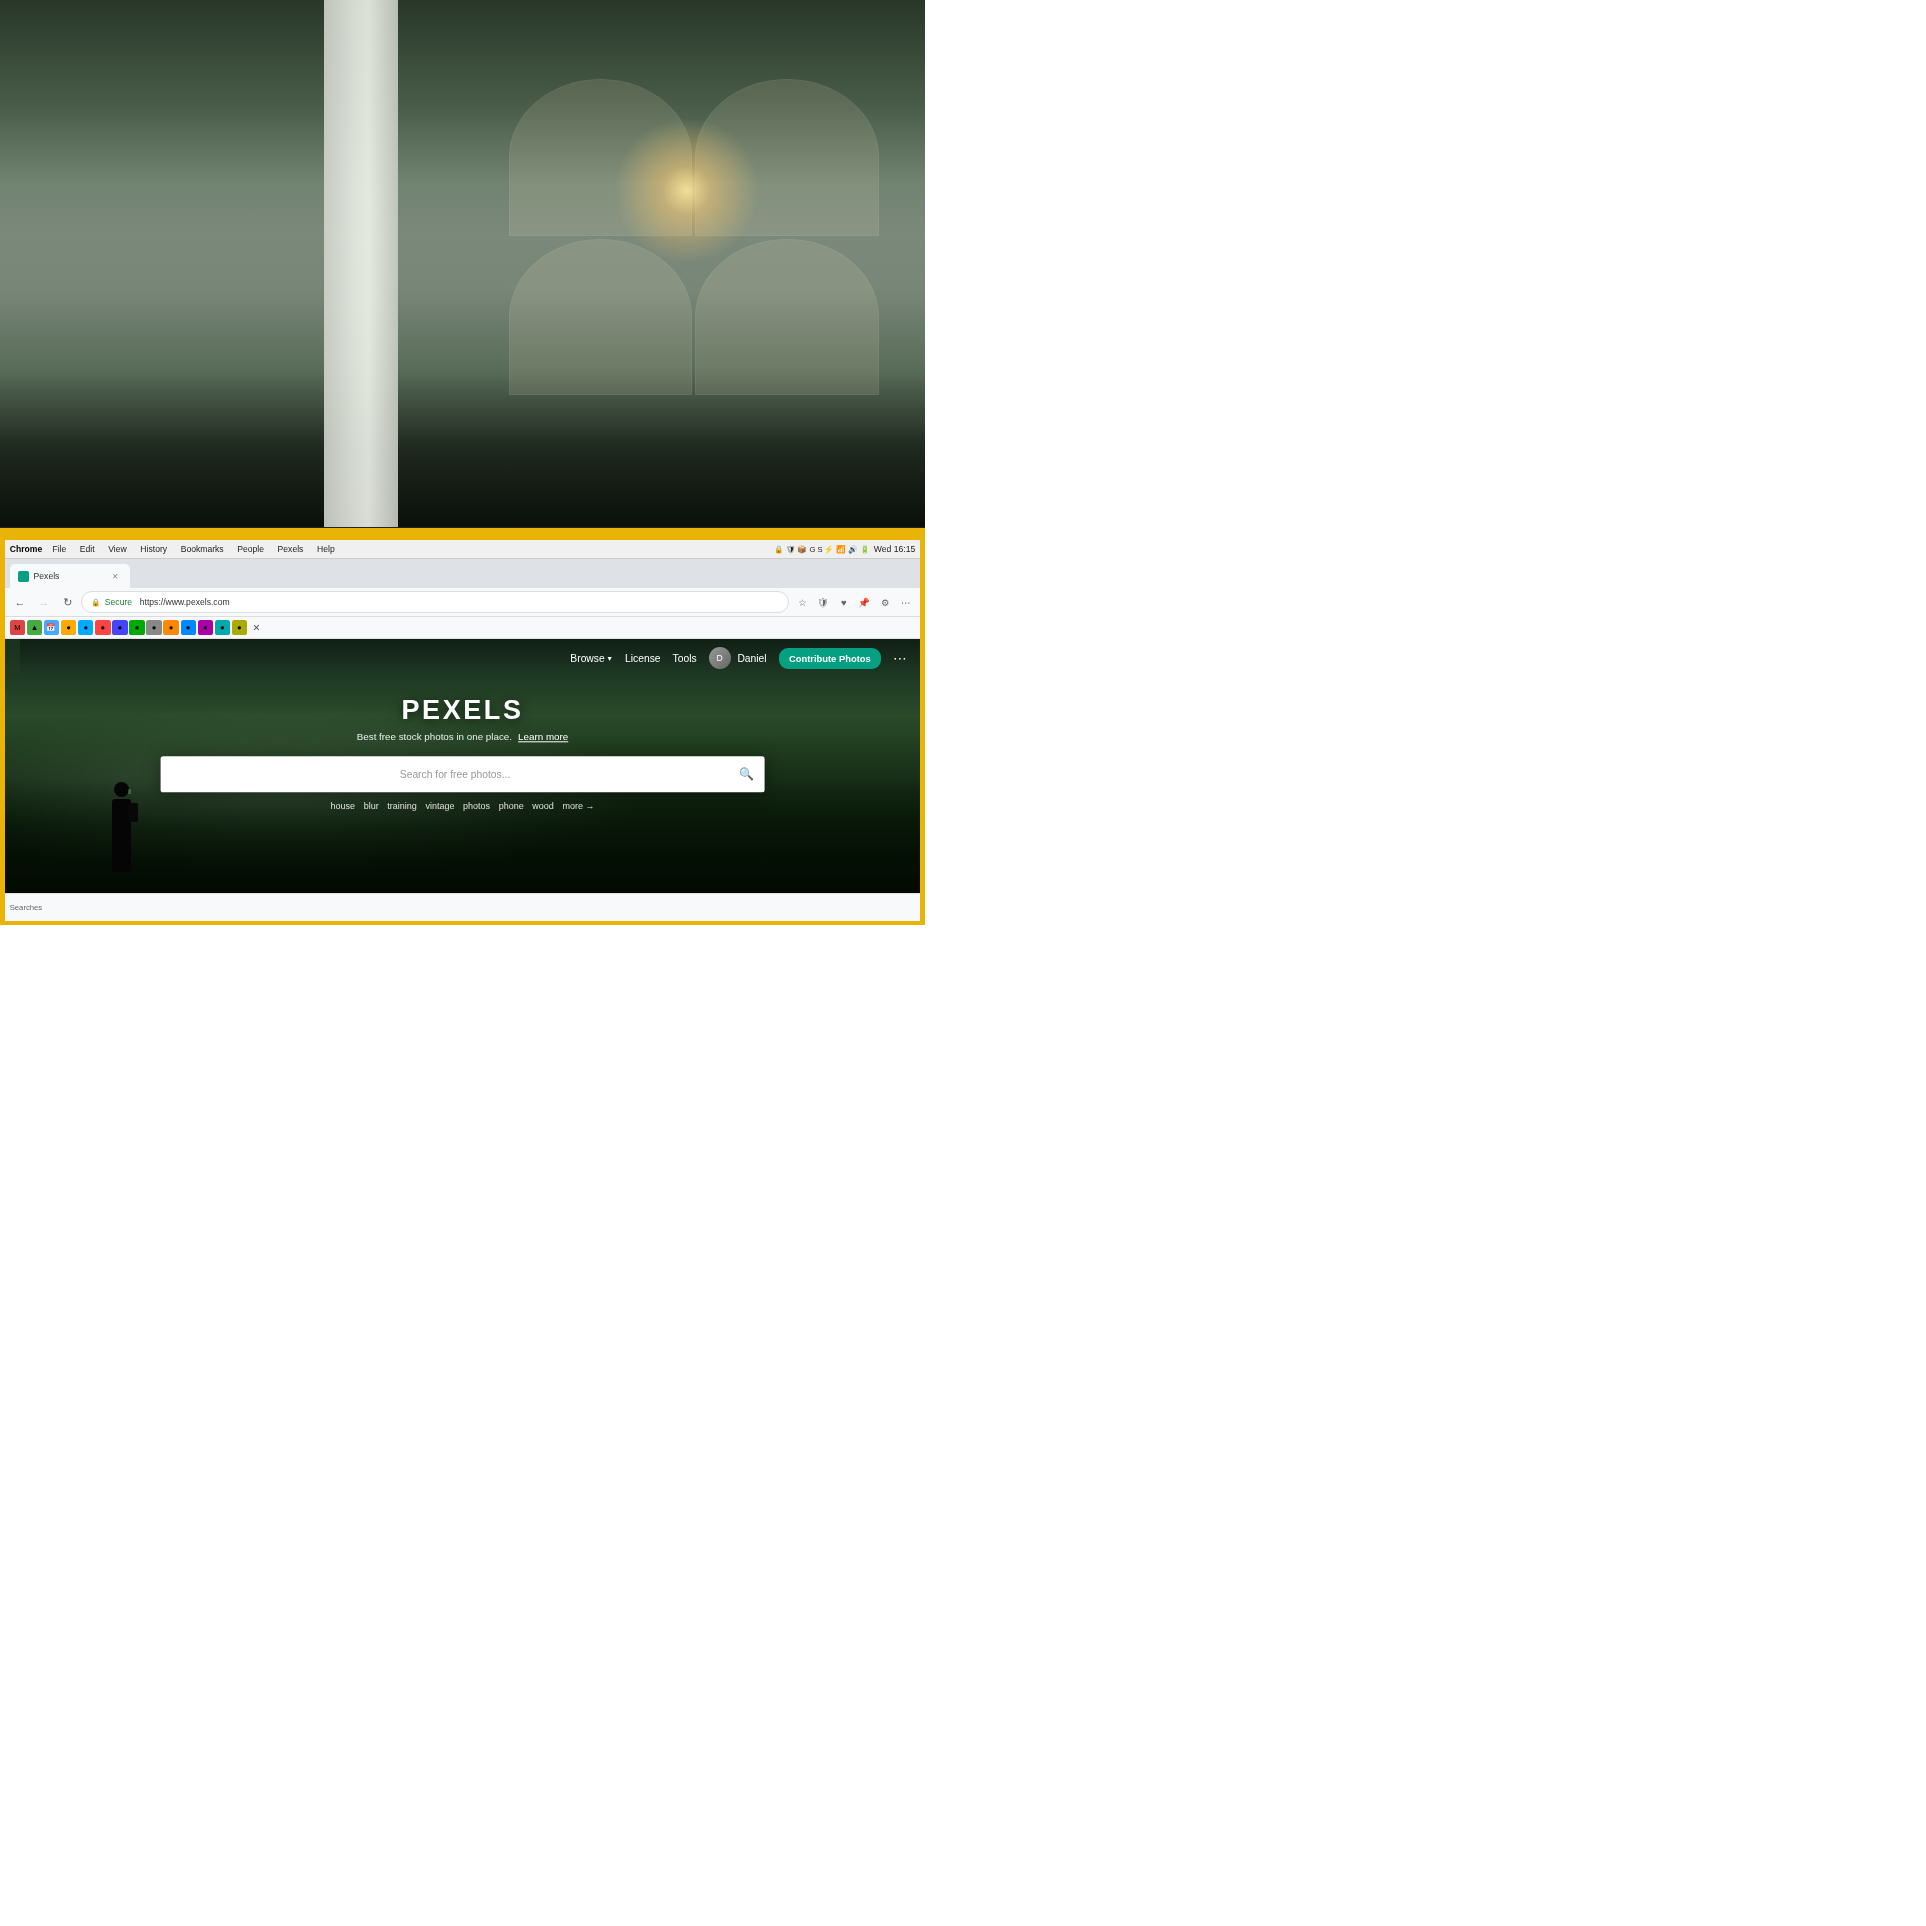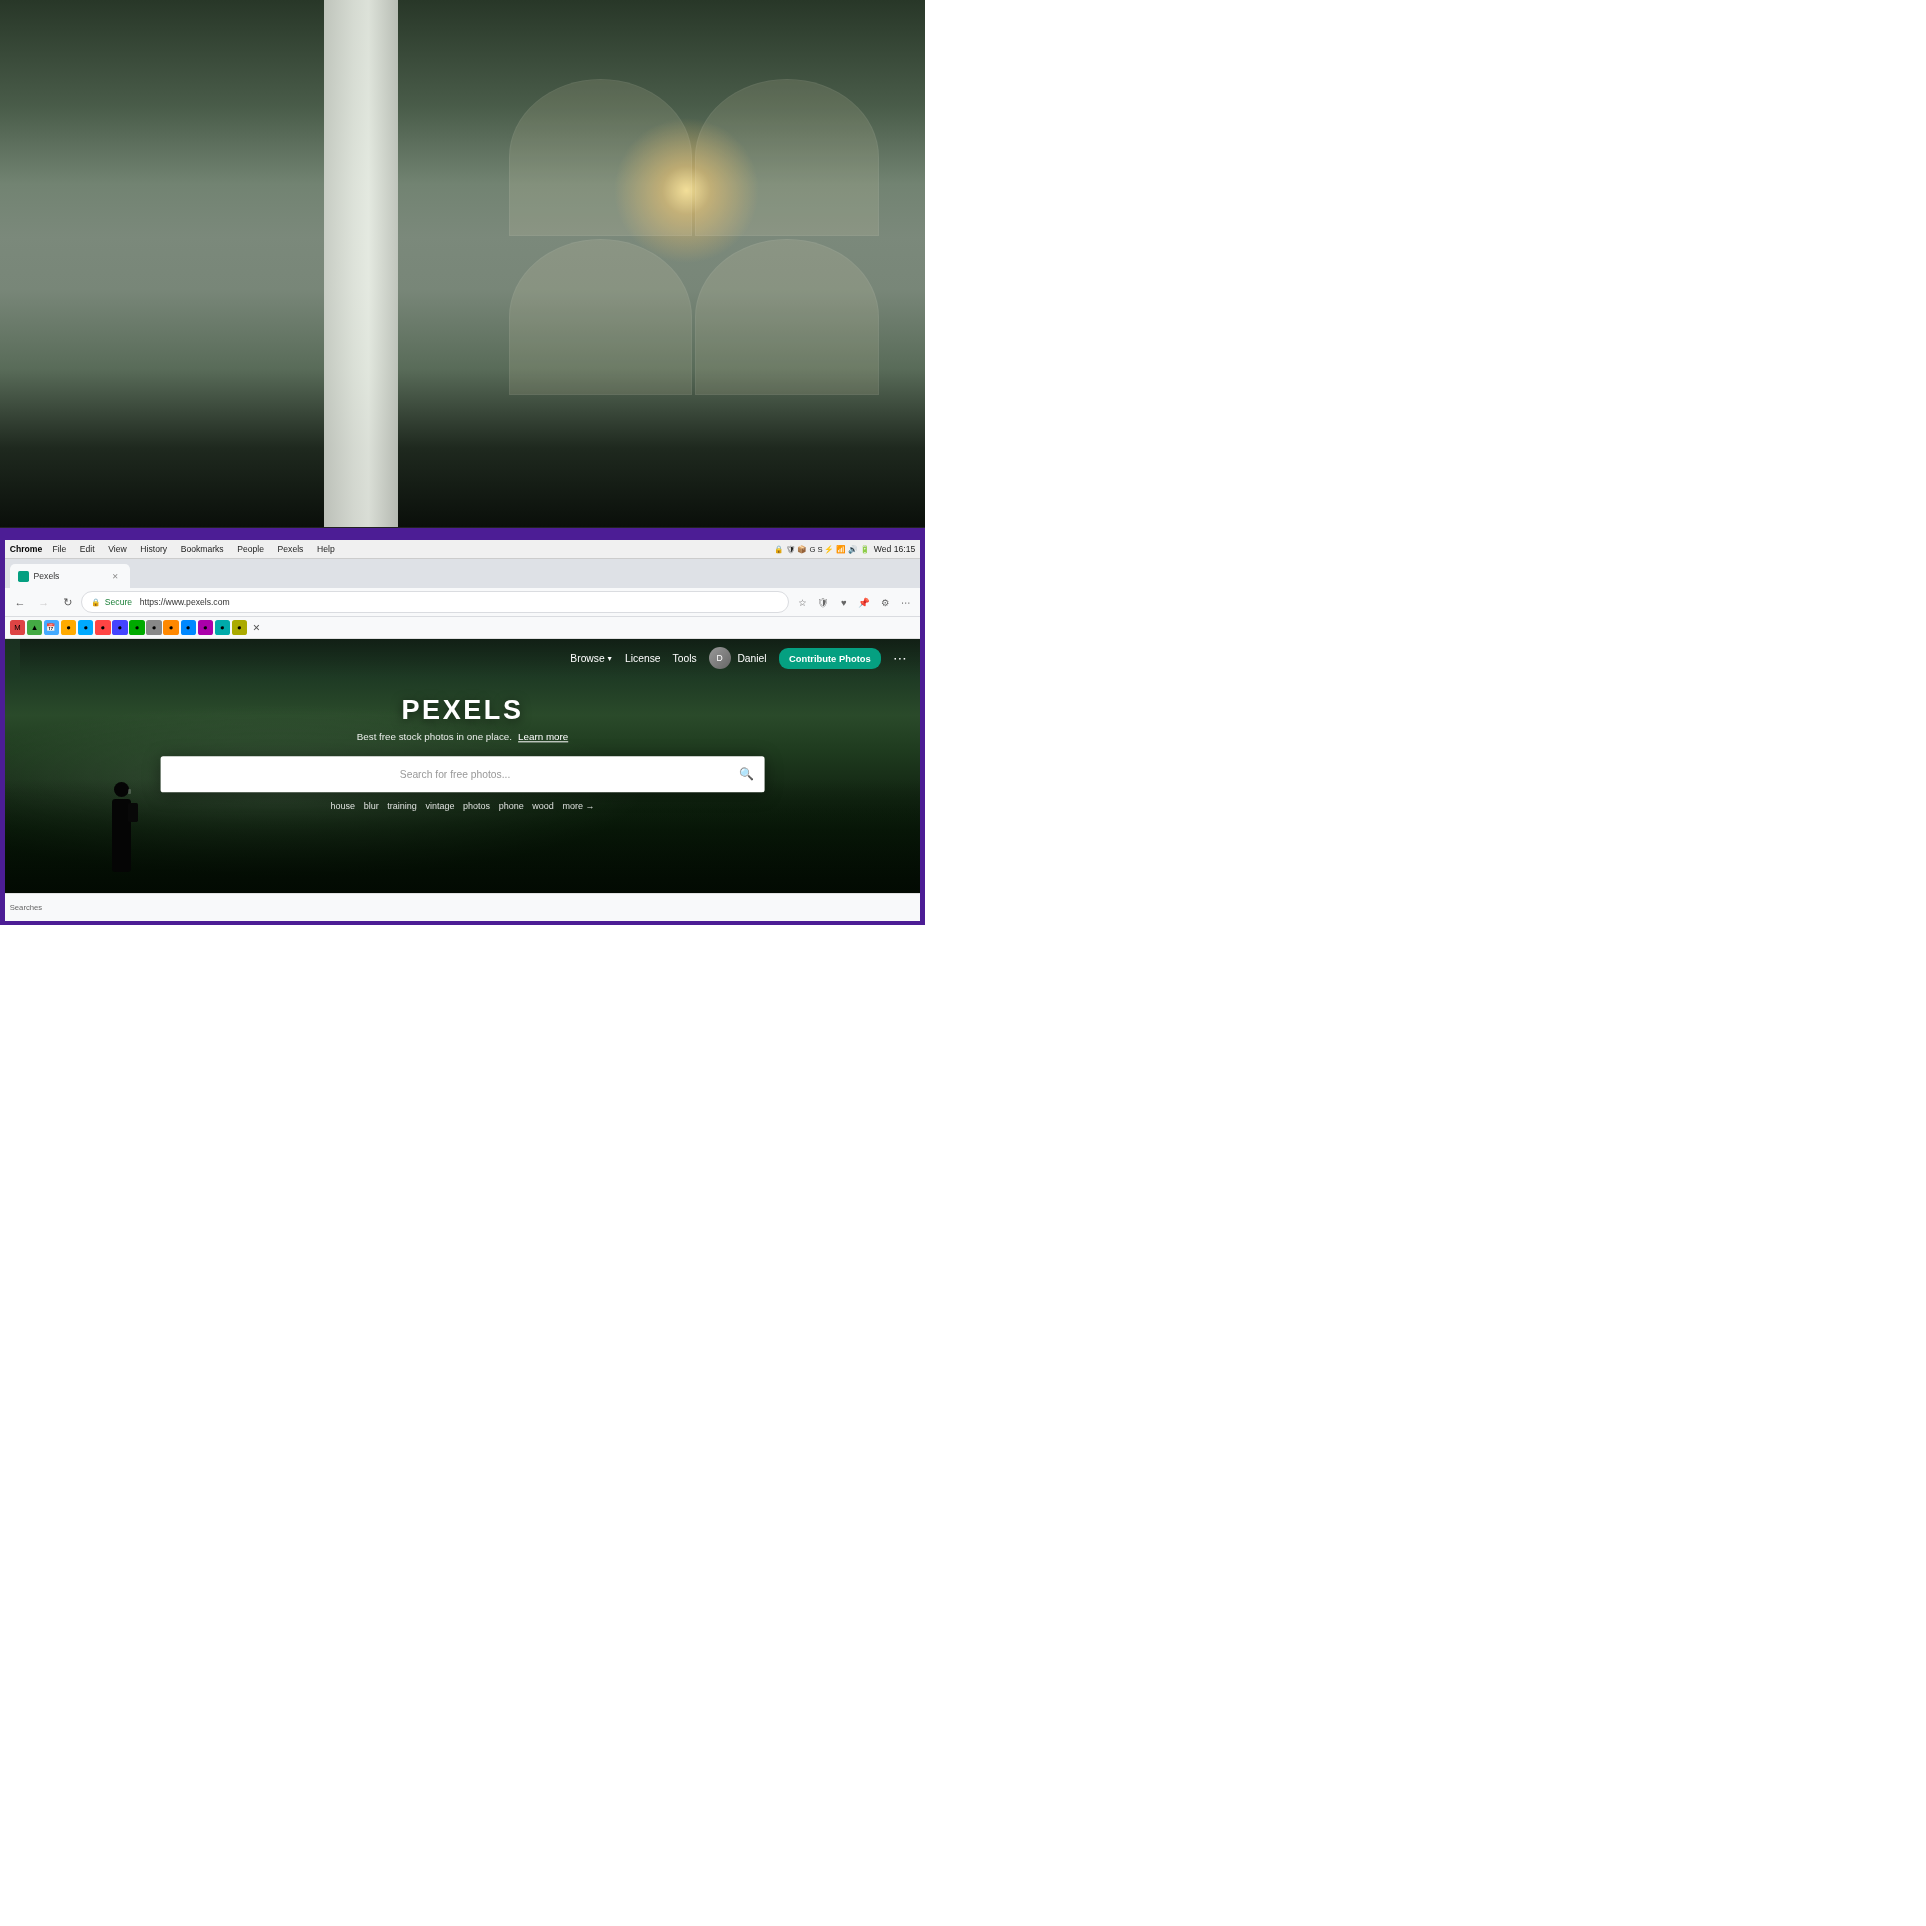--- a/index.html
+++ b/index.html
@@ -105,21 +105,21 @@
       border-radius: 50% 50% 0 0;
     }
 
     
     .monitor-bottom {
       position: absolute;
       bottom: 0;
       left: 0;
       width: 100%;
       height: 43%;
-      background: #4c1d95;
+      background: #eab308;
       border-top: 1.7px solid #222;
       padding-left: 48px;
     }
 
     .screen-inner {
       position: absolute;
       top: 3%;
       left: 0.5%;
       right: 0.5%;
       bottom: 1%;

